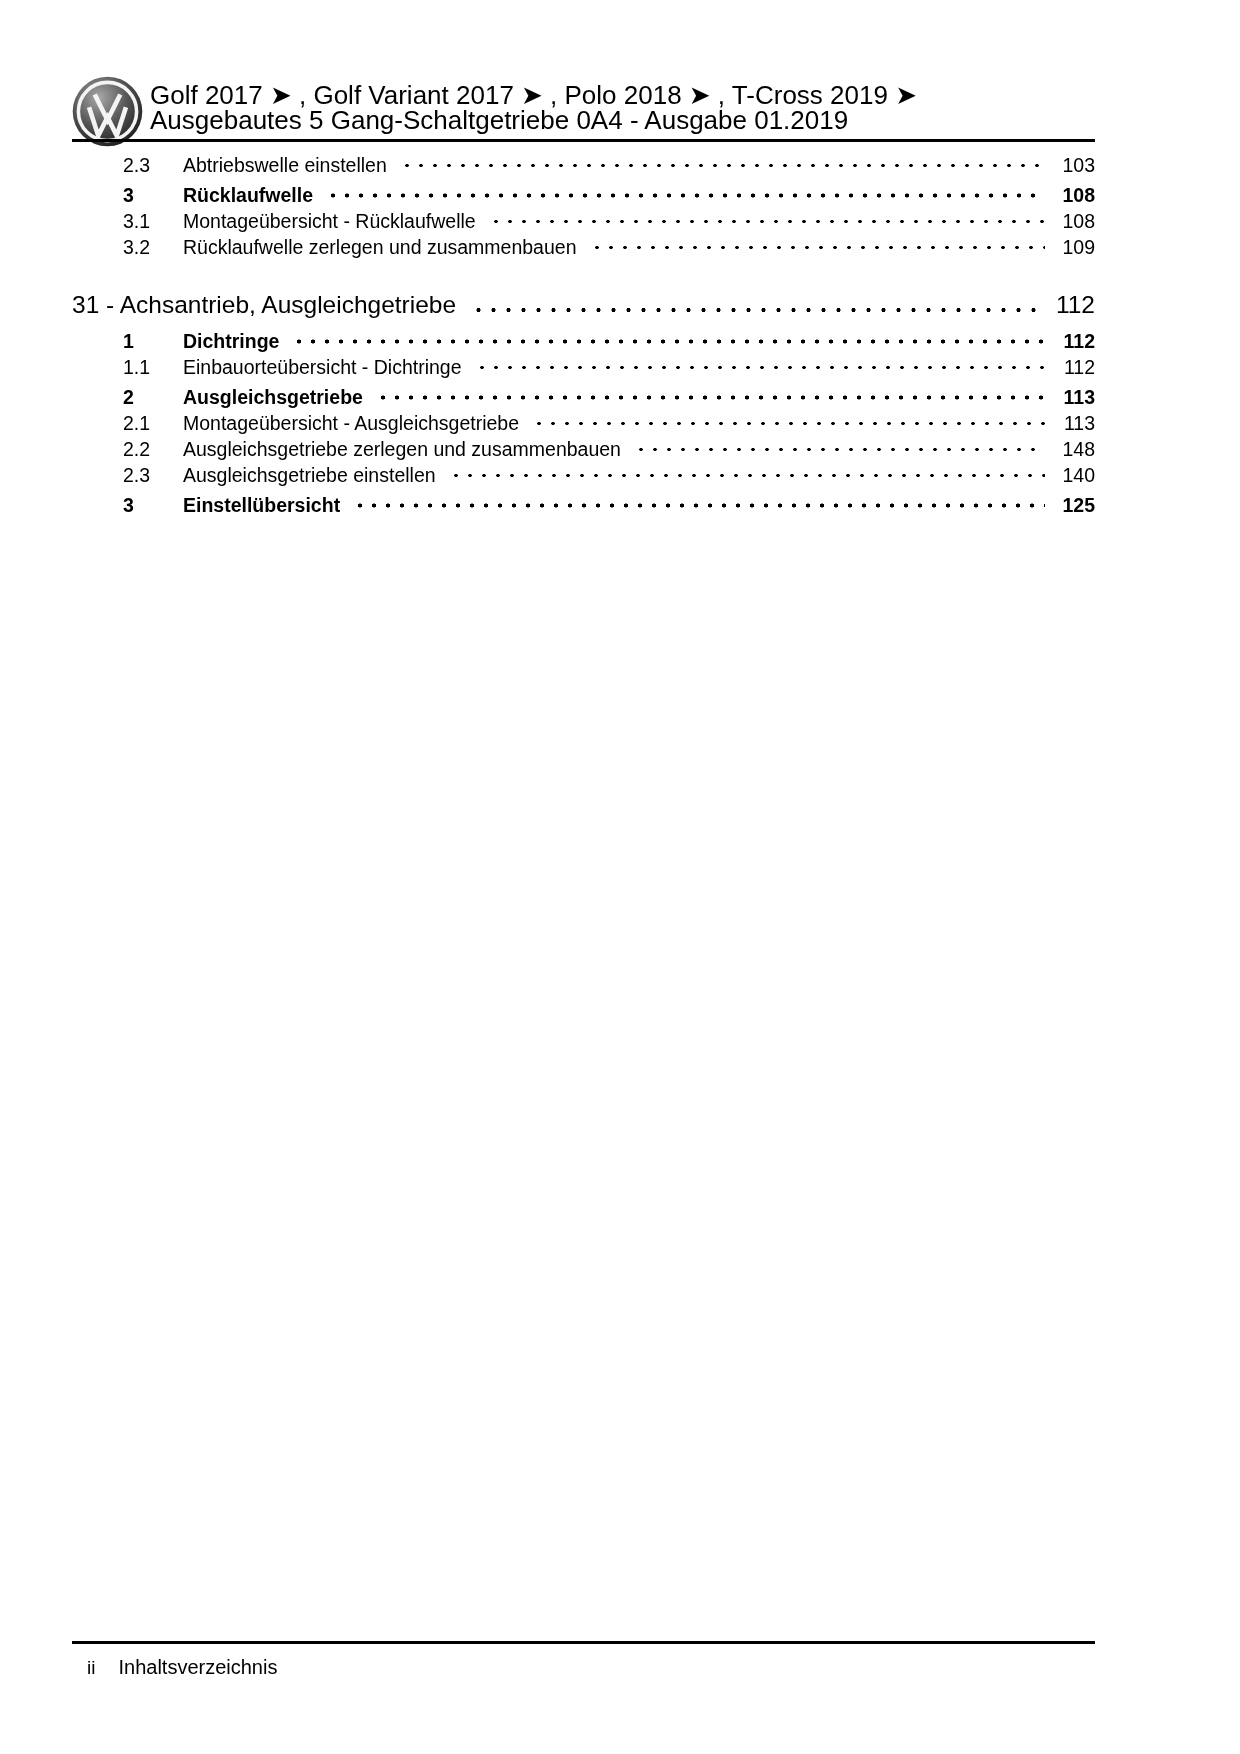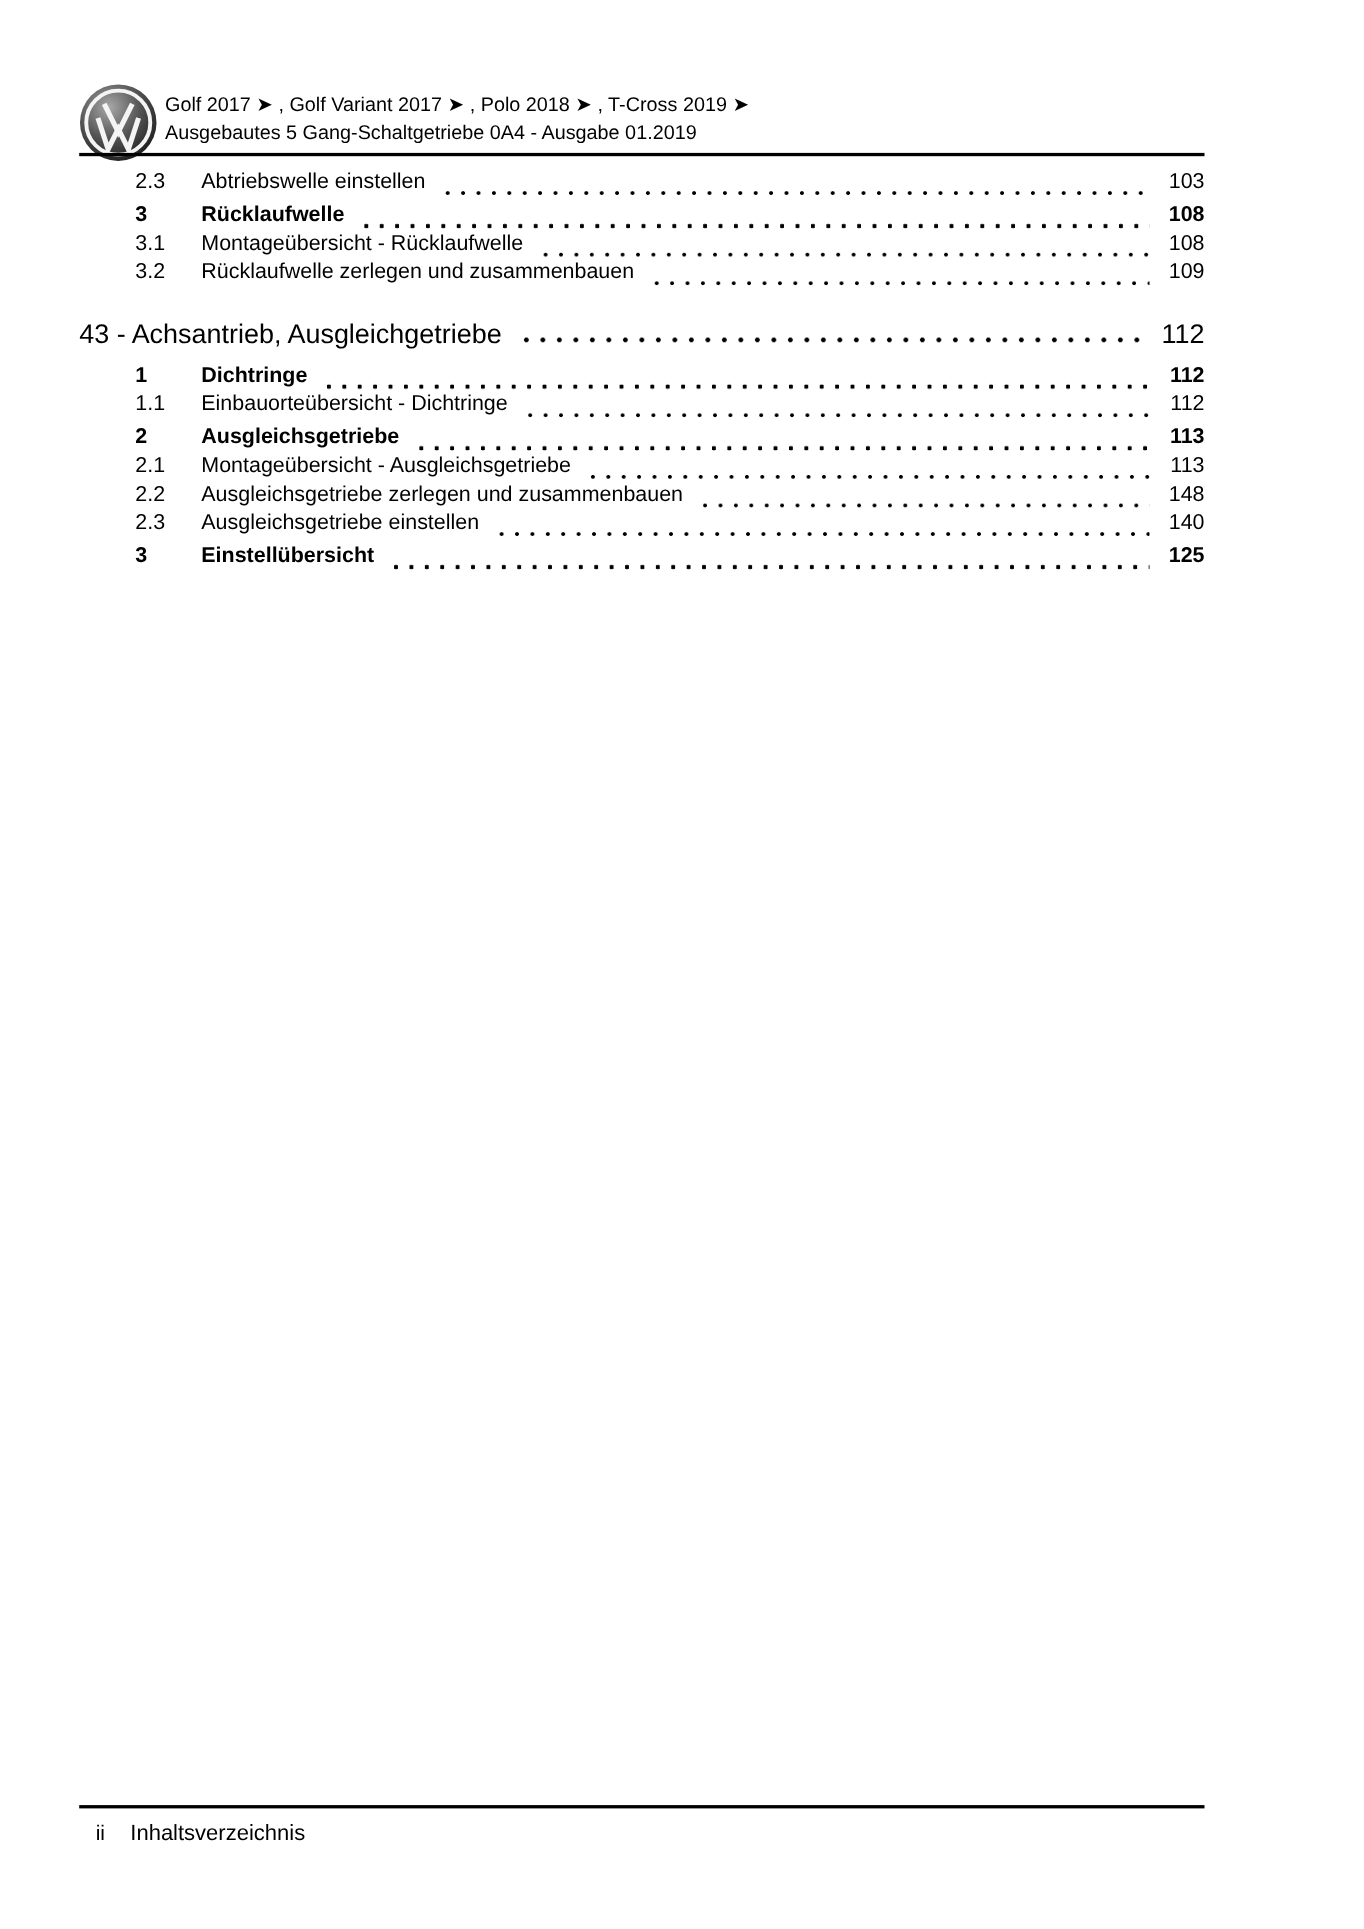--- a/index.html
+++ b/index.html
@@ -10,27 +10,27 @@
     background:#ffffff;
     font-family:"Liberation Sans", sans-serif;
     color:#000;
     overflow:hidden;
   }
 
   
   .header { position:absolute; left:72px; top:76px; width:1023px; }
   .header-inner { display:flex; align-items:flex-start; }
   .logo { width:71px; height:71px; flex:0 0 auto; }
-  .header-text { margin-left:7px; padding-top:7px; font-size:18px; line-height:25px; white-space:nowrap; }
+  .header-text { margin-left:7px; padding-top:7px; font-size:26px; line-height:25px; white-space:nowrap; }
   .header-rule { position:absolute; left:72px; top:139px; width:1023px; height:3px; background:#000; }
 
   
   .toc { position:absolute; left:72px; top:152px; width:1023px; }
   .entry {
-    display:flex; align-items:flex-end;
+    display:flex; align-items:center;
     padding-left:51px;
     font-size:19.5px; line-height:26px;
     white-space:nowrap;
   }
   .entry.bold { font-weight:bold; margin-top:4px; }
   .entry .num { flex:0 0 60px; }
   .entry .title { flex:0 0 auto; padding-right:10px; }
   .dots {
     flex:1 1 auto;
     height:5px;
@@ -113,21 +113,21 @@
       <span class="page-num">108</span>
     </div>
     <div class="entry">
       <span class="num">3.2</span>
       <span class="title">Rücklaufwelle zerlegen und zusammenbauen</span>
       <span class="dots"></span>
       <span class="page-num">109</span>
     </div>
 
     <div class="toc-heading">
-      <span class="title">43 - Achsantrieb, Ausgleichgetriebe</span>
+      <span class="title">31 - Achsantrieb, Ausgleichgetriebe</span>
       <span class="dots"></span>
       <span class="page-num">112</span>
     </div>
 
     <div class="entry bold">
       <span class="num">1</span>
       <span class="title">Dichtringe</span>
       <span class="dots"></span>
       <span class="page-num">112</span>
     </div>

